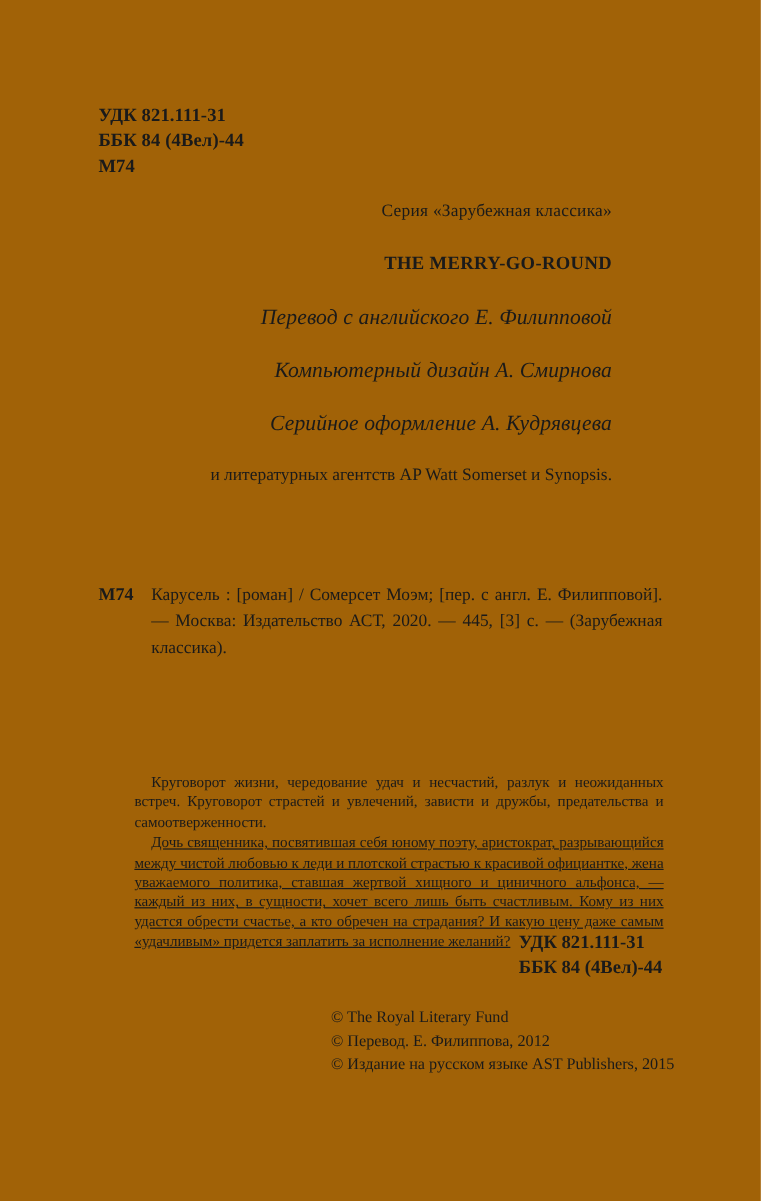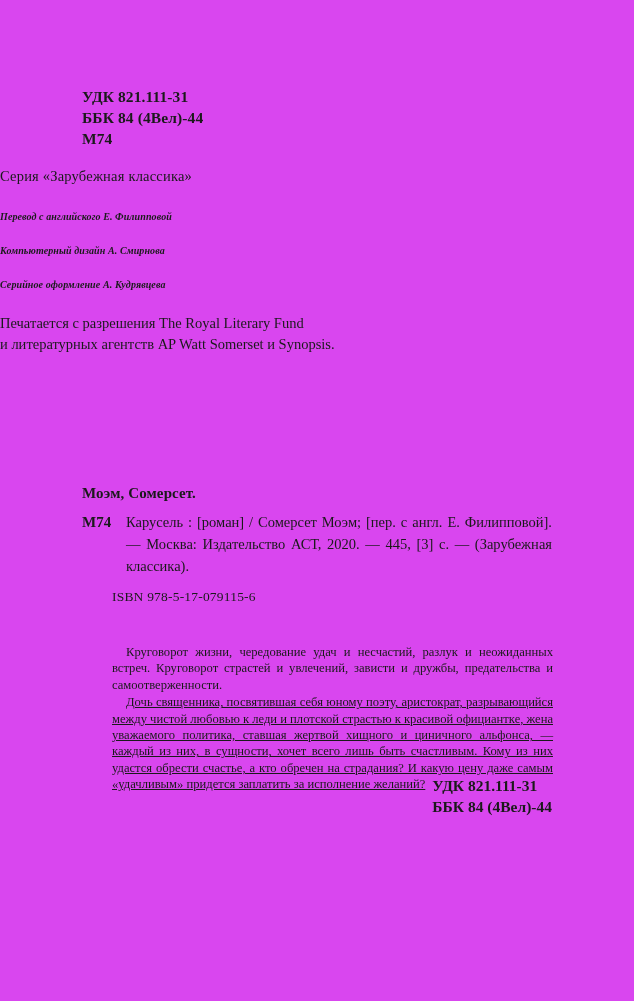--- a/index.html
+++ b/index.html
@@ -13,21 +13,21 @@
     font-family: "Liberation Serif", serif;
     color: #1a1a1a;
     position: relative;
     overflow: hidden;
   }
   .page {
     position: absolute;
     left: 0; top: 0;
     width: 634px;
     height: 1001px;
-    background: #d946ef;
+    background: #a16207;
   }
 
   
   .udk-block {
     position: absolute;
     left: 82px;
     top: 86px;
     font-family: "Liberation Serif", serif;
     font-weight: bold;
     font-size: 15.5px;
@@ -35,42 +35,42 @@
     letter-spacing: 0.1px;
   }
   .udk-block div { white-space: pre; }
 
   
   .center-block {
     position: absolute;
     left: 0;
     top: 168px;
     width: 510px;
-    text-align: left;
+    text-align: right;
   }
   .series-line {
     font-size: 14.5px;
     letter-spacing: 0.2px;
     margin-bottom: 26px;
   }
   .author-en {
     font-size: 14.5px;
     letter-spacing: 0.2px;
     margin-bottom: 2px;
   }
   .title-en {
     font-size: 15.5px;
     font-weight: bold;
     letter-spacing: 0.3px;
     margin-bottom: 25px;
   }
   .credit {
-    font-size: 10px;
+    font-size: 18px;
     font-style: italic;
-    font-weight: bold;
+    font-weight: normal;
     margin-bottom: 23px;
     letter-spacing: 0.1px;
   }
   .credit:last-of-type { margin-bottom: 0; }
   .permission {
     margin-top: 7px;
     font-size: 14.5px;
     line-height: 21px;
   }
 
@@ -156,42 +156,45 @@
 <div class="page">
 
   <div class="udk-block">
     <div>УДК 821.111-31</div>
     <div>ББК 84 (4Вел)-44</div>
     <div>М74</div>
   </div>
 
   <div class="center-block">
     <div class="series-line">Серия «Зарубежная классика»</div>
+    <div class="title-en">THE MERRY-GO-ROUND</div>
     <div class="credit">Перевод с английского Е. Филипповой</div>
     <div class="credit">Компьютерный дизайн А. Смирнова</div>
     <div class="credit">Серийное оформление А. Кудрявцева</div>
     <div class="permission">
-      <div>Печатается с разрешения The Royal Literary Fund</div>
       <div>и литературных агентств AP Watt Somerset и Synopsis.</div>
     </div>
   </div>
 
   <div class="cip">
-    <div class="cip-author">Моэм, Сомерсет.</div>
     <div class="cip-body">
       <div class="cip-code">М74</div>
       <div class="cip-desc">Карусель : [роман] / Сомерсет Моэм; [пер. с англ. Е. Филипповой]. — Москва: Издательство АСТ, 2020. — 445, [3] с. — (Зарубежная классика).</div>
     </div>
-    <div class="isbn">ISBN 978-5-17-079115-6</div>
   </div>
 
   <div class="annotation">
     <p>Круговорот жизни, чередование удач и несчастий, разлук и неожиданных встреч. Круговорот страстей и увлечений, зависти и дружбы, предательства и самоотверженности.</p>
     <p>Дочь священника, посвятившая себя юному поэту, аристократ, разрывающийся между чистой любовью к леди и плотской страстью к красивой официантке, жена уважаемого политика, ставшая жертвой хищного и циничного альфонса, — каждый из них, в сущности, хочет всего лишь быть счастливым. Кому из них удастся обрести счастье, а кто обречен на страдания? И какую цену даже самым «удачливым» придется заплатить за исполнение желаний?</p>
   </div>
 
   <div class="udk-bottom">
     <div>УДК 821.111-31</div>
     <div>ББК 84 (4Вел)-44</div>
   </div>
 
+  <div class="copyright">
+    <div>© The Royal Literary Fund</div>
+    <div>© Перевод. Е. Филиппова, 2012</div>
+    <div>© Издание на русском языке AST Publishers, 2015</div>
+  </div>
 
 </div>
 
 </body></html>

